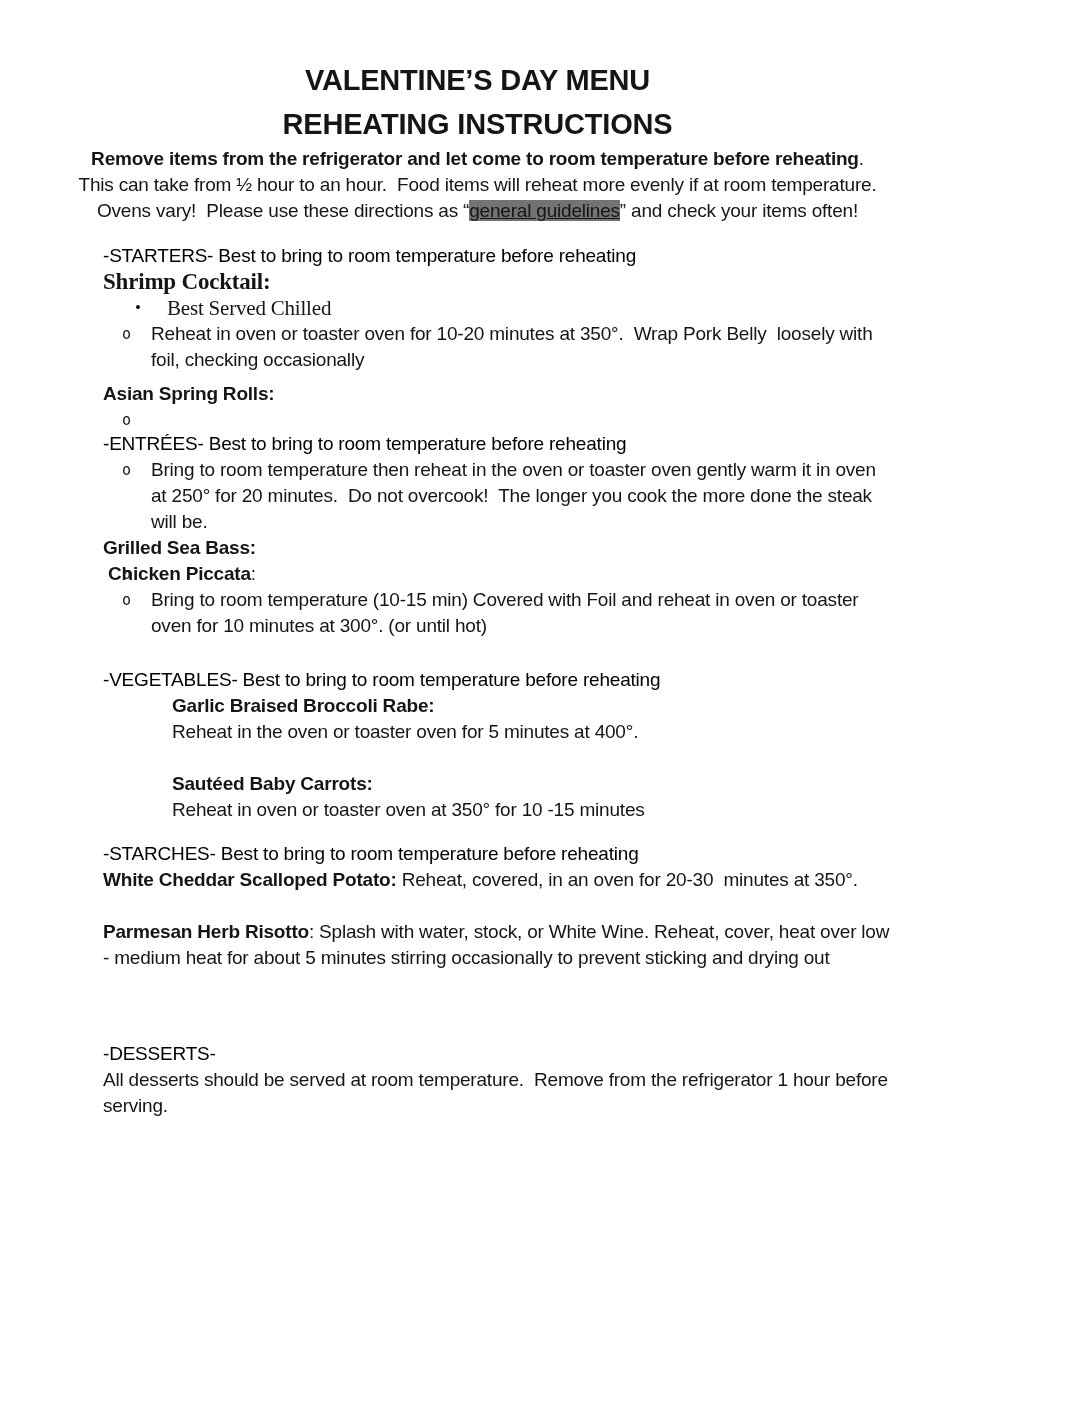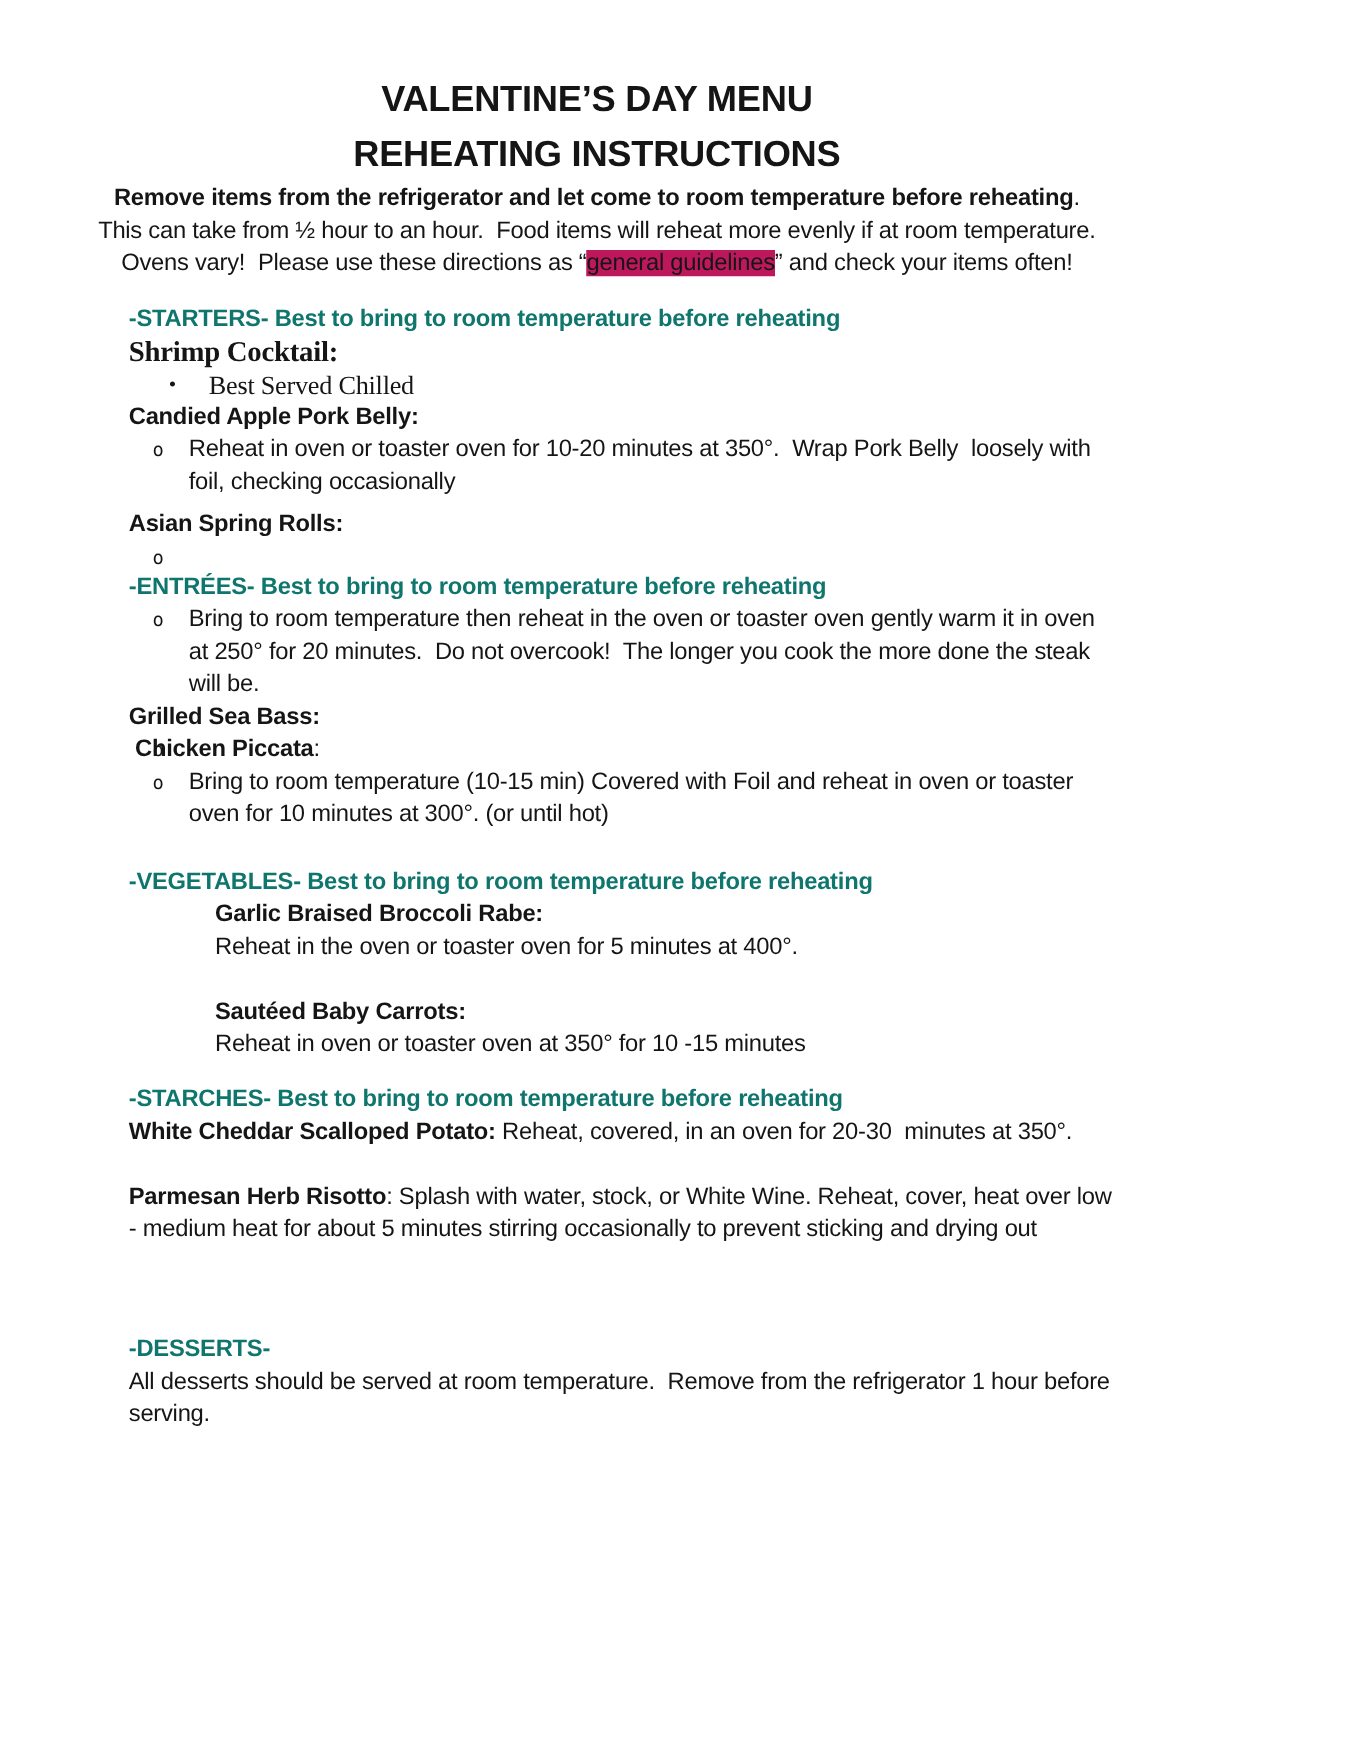--- a/index.html
+++ b/index.html
@@ -26,27 +26,28 @@
     font-weight: bold;
     line-height: 44px;
     white-space: pre-wrap;
   }
   .line {
     line-height: 26px;
     white-space: pre-wrap;
   }
   .b { font-weight: bold; }
   .red-heading {
-    font-weight: bold;
-    color: #0f766e;
+    font-weight: normal;
+    color: #000000;
     line-height: 26px;
     white-space: pre-wrap;
   }
   .hl {
-    background: #be185d;
+    background: #737373;
+    text-decoration: underline;
   }
   .item-title {
     font-weight: bold;
     line-height: 26px;
     white-space: pre-wrap;
   }
   .serif-title {
     font-family: "Liberation Serif", serif;
     font-size: 23px;
   }
@@ -91,21 +92,20 @@
   <div class="center-block">
     <div class="line"><span class="b">Remove items from the refrigerator and let come to room temperature before reheating</span><span>.</span></div>
     <div class="line">This can take from ½ hour to an hour.  Food items will reheat more evenly if at room temperature.</div>
     <div class="line"><span>Ovens vary!  Please use these directions as “</span><span class="hl">general guidelines</span><span>” and check your items often!</span></div>
   </div>
 
   <section>
     <div class="red-heading" style="margin-top:19px">-STARTERS- Best to bring to room temperature before reheating</div>
     <div class="item-title serif-title">Shrimp Cocktail:</div>
     <div class="bullet serif-bullet"><span class="mark">•</span><span>Best Served Chilled</span></div>
-    <div class="item-title">Candied Apple Pork Belly:</div>
     <div class="bullet"><span class="mark">o</span><span>Reheat in oven or toaster oven for 10-20 minutes at 350°.  Wrap Pork Belly  loosely with foil, checking occasionally</span></div>
     <div class="item-title" style="margin-top:8px">Asian Spring Rolls:</div>
     <div class="bullet"><span class="mark">o</span></div>
   </section>
 
   <section>
     <div class="red-heading" style="margin-top:24px">-ENTRÉES- Best to bring to room temperature before reheating</div>
     <div class="bullet"><span class="mark">o</span><span>Bring to room temperature then reheat in the oven or toaster oven gently warm it in oven at 250° for 20 minutes.  Do not overcook!  The longer you cook the more done the steak will be.</span></div>
     <div class="item-title">Grilled Sea Bass:</div>
     <div class="bullet"><span class="mark">o</span></div>

